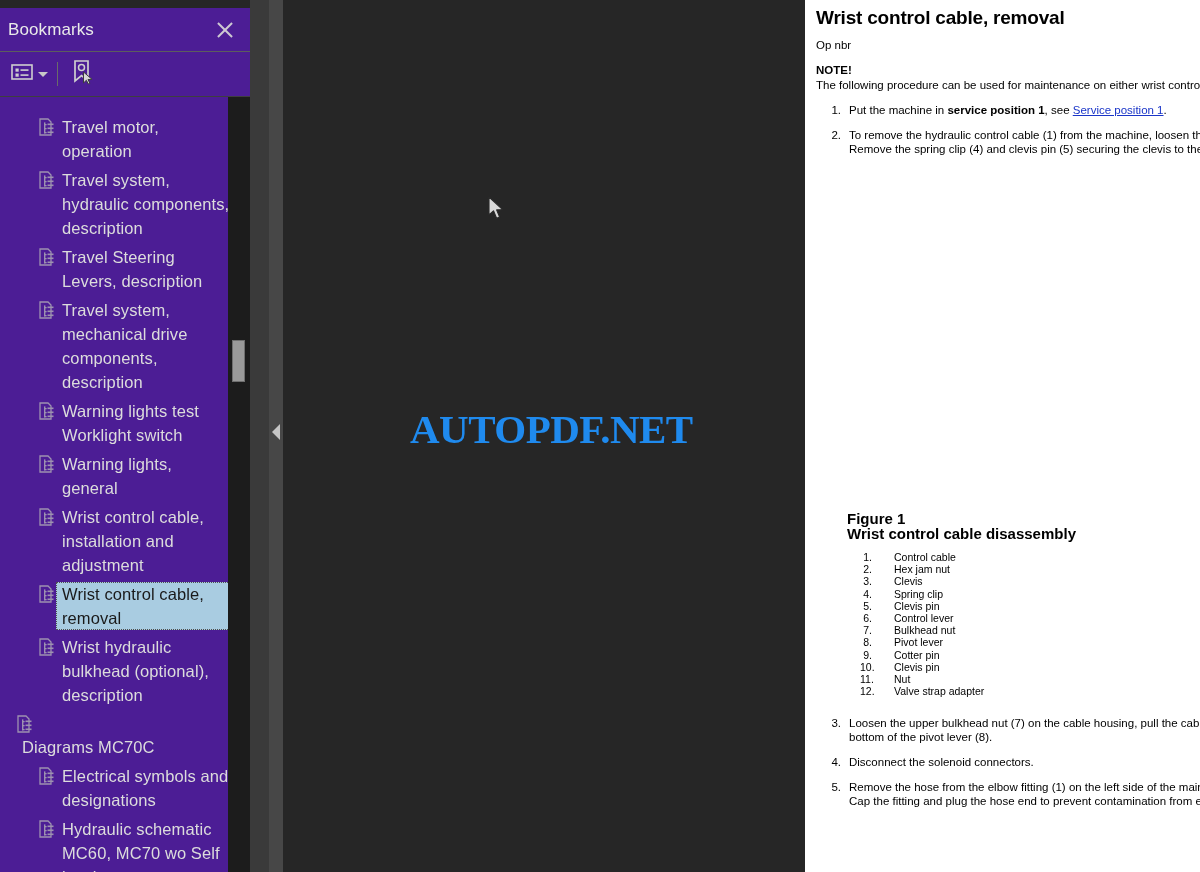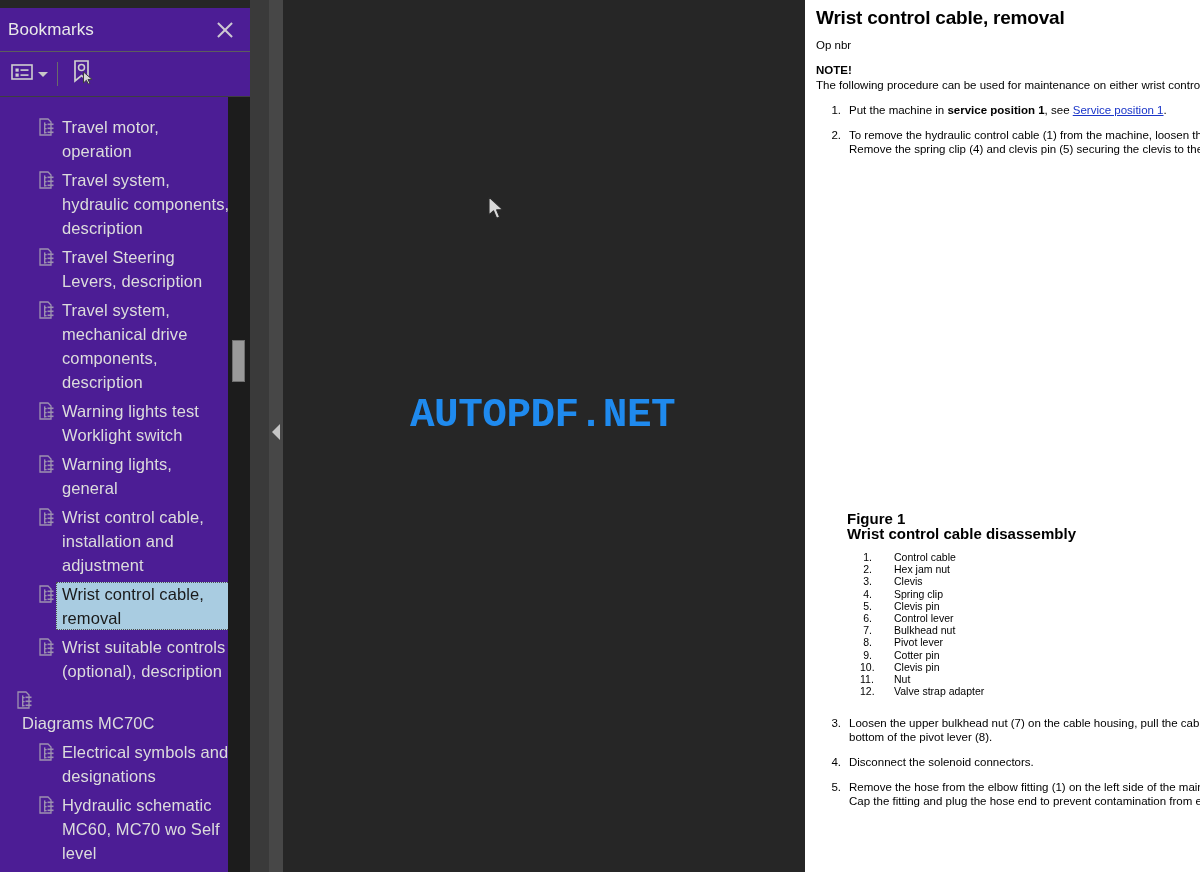--- a/index.html
+++ b/index.html
@@ -159,24 +159,24 @@
   }
   .parts-list {
     position: absolute; left: 55px; top: 551px;
     font-size: 10.5px; line-height: 12.2px;
   }
   .part-row { display: flex; }
   .part-n { width: 34px; text-align: right; padding-right: 22px; }
   .steps-bot { position: absolute; left: 22px; top: 716px; width: 655px; }
 
   .watermark {
-    position: absolute; left: 410px; top: 392px;
+    position: absolute; left: 410px; top: 405px;
     font-size: 41px; font-weight: bold; letter-spacing: -.5px;
     color: #1f8aee; z-index: 40;
-    font-family: Liberation Mono, monospace;
+    font-family: Liberation Serif, serif;
   }
   .cursor-arrow { position: absolute; left: 488px; top: 196px; z-index: 50; }
 </style>
 </head>
 <body>
 
 <div class="app">
 
   <div class="sidebar">
 
@@ -321,21 +321,21 @@
             <span class="bicon"><svg width="18" height="20" viewBox="0 0 18 20">
                 <path d="M2 1 h8 l3 3 v13 h-11 z" fill="none" stroke="#b9b9b9" stroke-width="1.3"></path>
                 <rect x="9.5" y="5.5" width="6" height="1.6" fill="#b9b9b9"></rect>
                 <rect x="9.5" y="9.5" width="6" height="1.6" fill="#b9b9b9"></rect>
                 <rect x="9.5" y="13.5" width="6" height="1.6" fill="#b9b9b9"></rect>
                 <rect x="6" y="4.4" width="1.4" height="11" fill="#b9b9b9"></rect>
                 <rect x="6" y="6" width="2.6" height="1.3" fill="#b9b9b9"></rect>
                 <rect x="6" y="10" width="2.6" height="1.3" fill="#b9b9b9"></rect>
                 <rect x="6" y="14" width="2.6" height="1.3" fill="#b9b9b9"></rect>
               </svg></span>
-            <span class="bm-label">Wrist suitable controls (optional), description</span>
+            <span class="bm-label">Wrist hydraulic bulkhead (optional), description</span>
           </div>
           <div class="bm-item depth0">
             <span class="bicon"><svg width="18" height="20" viewBox="0 0 18 20">
                 <path d="M2 1 h8 l3 3 v13 h-11 z" fill="none" stroke="#b9b9b9" stroke-width="1.3"></path>
                 <rect x="9.5" y="5.5" width="6" height="1.6" fill="#b9b9b9"></rect>
                 <rect x="9.5" y="9.5" width="6" height="1.6" fill="#b9b9b9"></rect>
                 <rect x="9.5" y="13.5" width="6" height="1.6" fill="#b9b9b9"></rect>
                 <rect x="6" y="4.4" width="1.4" height="11" fill="#b9b9b9"></rect>
                 <rect x="6" y="6" width="2.6" height="1.3" fill="#b9b9b9"></rect>
                 <rect x="6" y="10" width="2.6" height="1.3" fill="#b9b9b9"></rect>

